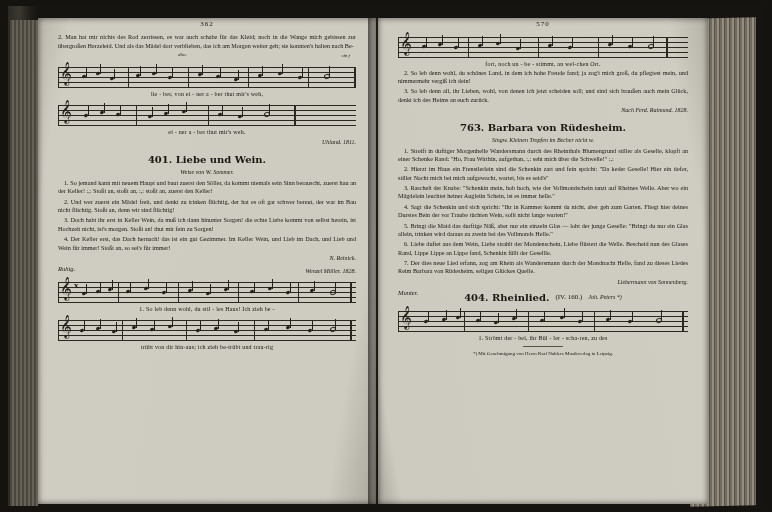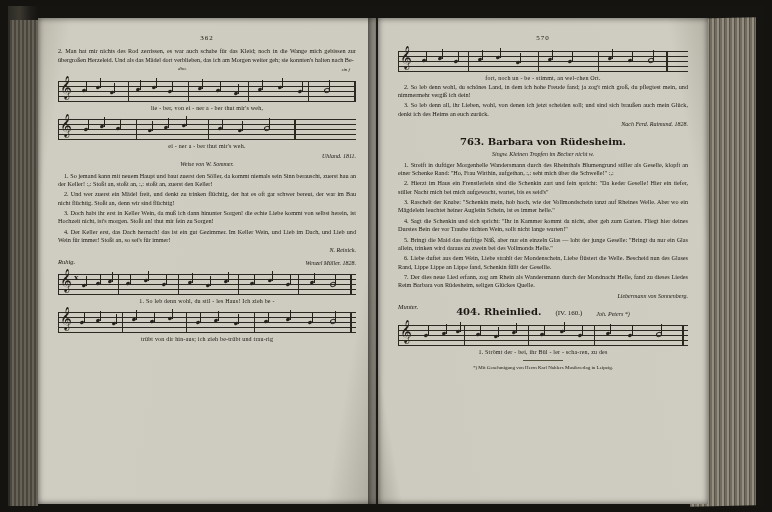--- a/index.html
+++ b/index.html
@@ -47,21 +47,21 @@
   }
   .page-right{left:370px;width:330px;
     background:linear-gradient(80deg,#a9a79b 0%,#cdcabf 6%,#cfccc1 90%,#b4b1a5 100%);
   }
   .gutter{
     position:absolute;left:360px;top:12px;width:14px;height:486px;
     background:linear-gradient(90deg,rgba(20,18,14,.65),rgba(60,56,46,.25),rgba(20,18,14,.7));
   }
   .inner{
     position:absolute;left:0;top:0;right:0;bottom:0;
-    padding:16px 20px;
+    padding:2px 20px;
     color:#1a1813;
     font-size:6.2px;line-height:1.35;
     text-align:justify;
   }
   .pgnum{
     text-align:center;font-size:7px;letter-spacing:1px;margin-bottom:4px;
   }
   .blk{margin:0 0 2px 0;}
   .songtitle{
     text-align:center;font-weight:bold;font-size:10px;margin:7px 0 1px;
@@ -179,20 +179,21 @@
           <div class="note" style="left:160px;top:12px"></div>
             <div class="stem" style="left:164px;top:4px"></div>
           <div class="note" style="left:180px;top:14px"></div>
             <div class="stem" style="left:184px;top:6px"></div>
           <div class="note open" style="left:206px;top:11px"></div>
             <div class="stem" style="left:211px;top:3px"></div>
         </div>
         <div class="lyr">ei - ner   a - ber   thut mir's weh.</div>
         <div class="byline">Uhland. 1811.</div>
 
+        <div class="songtitle">401. Liebe und Wein.</div>
         <div class="songsub">Weise von W. Sommer.</div>
         <div class="blk para">1. So jemand kann mit neuem Haupt und baut zuerst den Söller, da kommt niemals sein Sinn berauscht, zuerst hau an der Keller! :,: Stoßt an, stoßt an, :,: stoßt an, zuerst den Keller!</div>
         <div class="blk para">2. Und wer zuerst ein Mädel freit, und denkt zu trinken flüchtig, der hat es oft gar schwer bereut, der war im Bau nicht flüchtig. Stoßt an, denn wir sind flüchtig!</div>
         <div class="blk para">3. Doch habt ihr erst in Keller Wein, da muß ich dann hinunter Sorgen! die echte Liebe kommt von selbst herein, ist Hochzeit nicht, ist's morgen. Stoßt an! thut mir fein zu Sorgen!</div>
         <div class="blk para">4. Der Keller erst, das Dach hernach! das ist ein gut Gezimmer. Im Keller Wein, und Lieb im Dach, und Lieb und Wein für immer! Stoßt an, so sei's für immer!</div>
         <div class="byline">N. Reinick.</div>
 
         <div style="display:flex;justify-content:space-between;align-items:flex-end;">
           <span class="tempo">Ruhig.</span>
           <span class="bylinel">Wenzel Müller. 1828.</span>
@@ -338,21 +339,21 @@
         <div class="blk para">1. Streift in duftiger Morgenhelle Wandersmann durch des Rheinthals Blumengrund stiller als Geselle, klopft an einer Schenke Rand: "Ho, Frau Wirthin, aufgethan, :,: seht mich über die Schwelle!" :,:</div>
         <div class="blk para">2. Hierzt im Haus ein Frenstlerlein sind die Schenkin zart und fein spricht: "Da keder Geselle! Hier ein tiefer, stiller Nacht mich bei mich aufgewacht, wartet, bis es seid's"</div>
         <div class="blk para">3. Raschelt der Knabe: "Schenkin mein, hob hoch, wie der Vollmondschein tanzt auf Rheines Welle. Aber wo ein Mägdelein leuchtet heiner Augleiin Schein, ist es immer helle."</div>
         <div class="blk para">4. Sagt die Schenkin und sich spricht: "Ihr in Kammer kommt da nicht, aber geh zum Garten. Fliegt hier deines Durstes Bein der vor Traube tüchten Wein, sollt nicht lange warten!"</div>
         <div class="blk para">5. Bringt die Maid das durftige Näß, aber nur ein einzeln Glas — loht der junge Geselle: "Bringt du nur ein Glas allein, trinken wird daraus zu zwein bei des Vollmonds Helle."</div>
         <div class="blk para">6. Liebe duftet aus dem Wein, Liebe strahlt der Mondenschein, Liebe flüstert die Welle. Bescheid nun des Glases Rand, Lippe Lippe an Lippe fand, Schenkin füllt der Gesellle.</div>
         <div class="blk para">7. Der dies neue Lied erfann, zog am Rhein als Wandersmann durch der Mondnacht Helle, fand zu dieses Liedes Reim Barbara von Rüdesheim, seligen Glückes Quelle.</div>
         <div class="byline">Liebermann von Sonnenberg.</div>
 
         <div class="tempo">Munter.</div>
-        <div style="display:flex;justify-content:center;align-items:flex-end;gap:14px;margin-top:-8px;">
+        <div style="display:flex;justify-content:center;align-items:center;gap:6px;margin-top:-8px;">
           <span class="songtitle" style="margin:0;">404. Rheinlied.</span>
           <span style="font-size:7px;">(IV. 160.)</span>
           <span style="font-size:6px;font-style:italic;">Joh. Peters *)</span>
         </div>
 
         <div class="staff">
           <div class="ln"></div>
             <div class="ln"></div>
             <div class="ln"></div>
             <div class="ln"></div>

